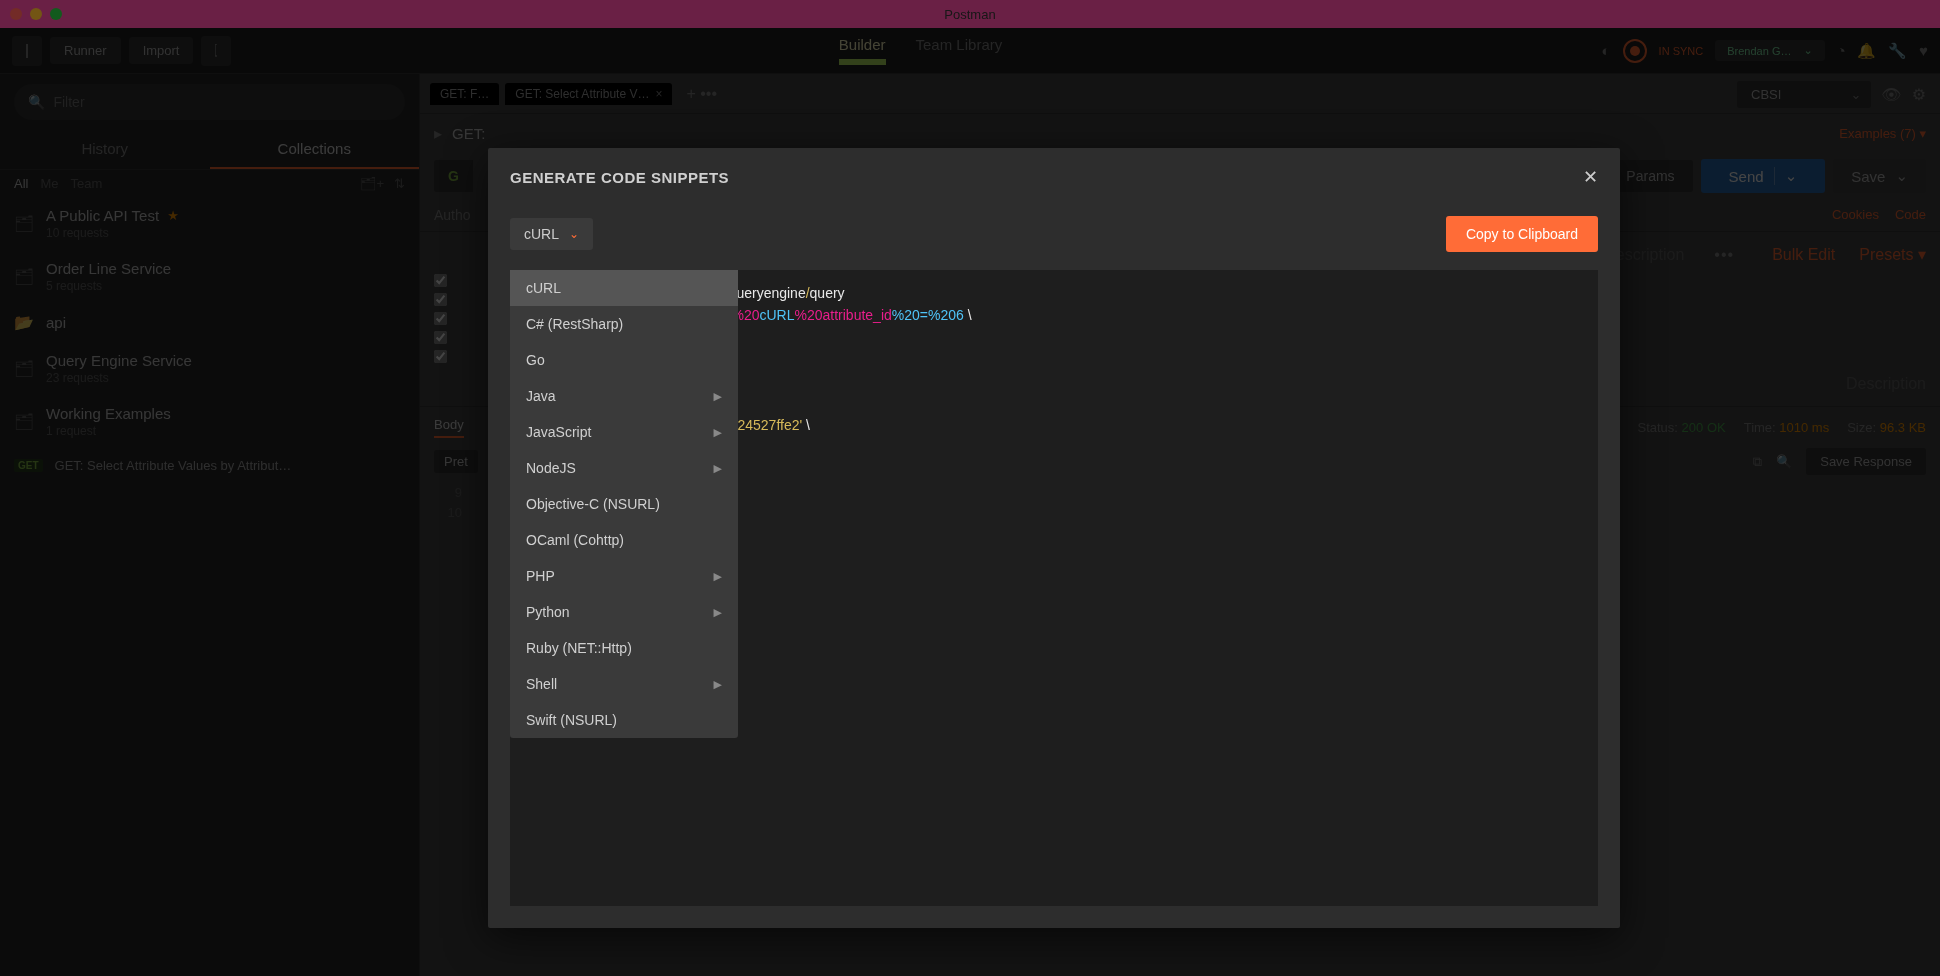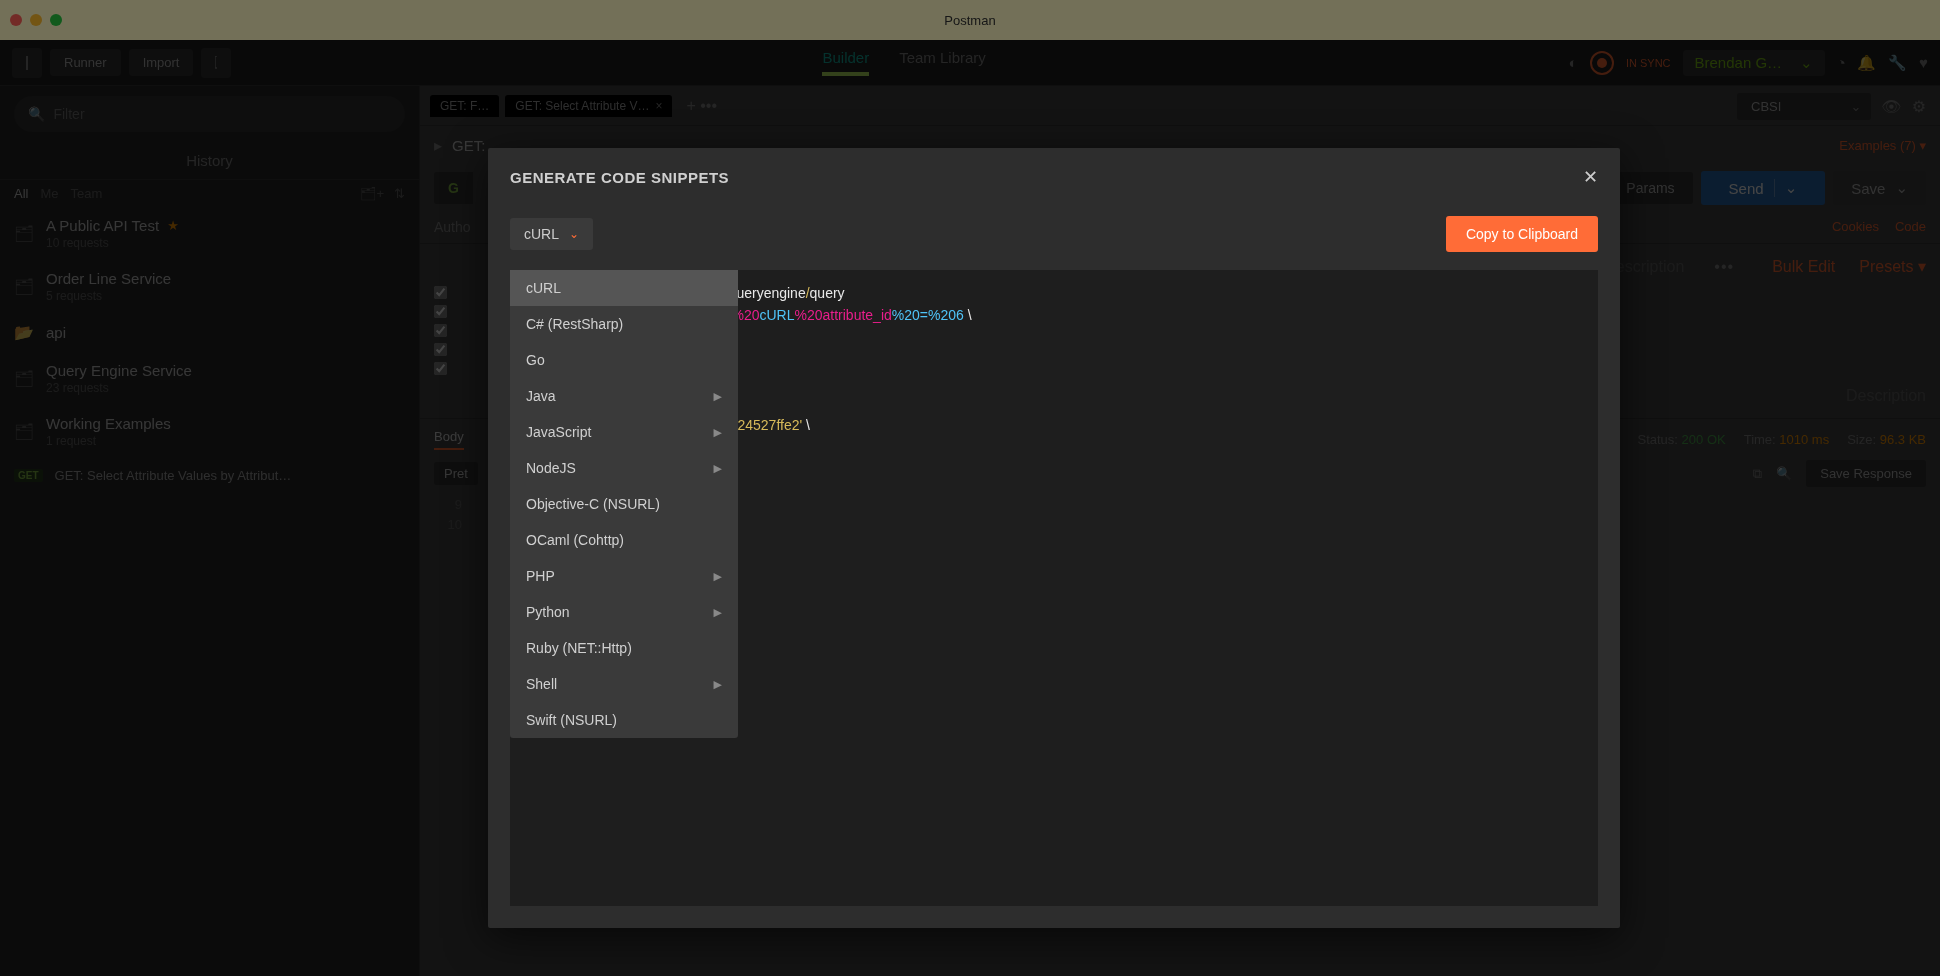--- a/index.html
+++ b/index.html
@@ -1,37 +1,37 @@
 <!DOCTYPE html>
 <html><head>
 <meta charset="utf-8">
 <style>
 * { margin:0; padding:0; box-sizing:border-box; font-family:-apple-system,"Helvetica Neue",Arial,sans-serif; }
 body { background:#2b2b2b; color:#ccc; width:1940px; height:976px; overflow:hidden; position:relative; }
 
 
-.titlebar { height:40px; background:#fef9c3; display:flex; align-items:center; padding:0 10px; position:relative; }
+.titlebar { height:28px; background:#ec4899; display:flex; align-items:center; padding:0 10px; position:relative; }
 .traffic { display:flex; gap:8px; }
 .traffic span { width:12px; height:12px; border-radius:50%; display:inline-block; }
 .tl-red{background:#ff5f57;} .tl-yellow{background:#febc2e;} .tl-green{background:#28c840;}
 .titlebar .title { position:absolute; left:0; right:0; text-align:center; font-size:13px; color:#333; }
 
 
 .app { display:flex; flex-direction:column; height:calc(100% - 28px); background:#2b2b2b; }
 .toolbar { height:46px; background:#212121; display:flex; align-items:center; padding:0 12px; border-bottom:1px solid #3a3a3a; }
 .tb-btn { background:#333; color:#bbb; border:none; padding:6px 14px; border-radius:3px; margin-right:8px; font-size:13px; display:flex; align-items:center; justify-content:center; }
 .tb-icon { width:30px; height:30px; }
 .tb-center { flex:1; display:flex; justify-content:center; gap:30px; }
 .tb-center span { color:#888; font-size:15px; padding-bottom:6px; }
-.tb-center span.active { color:#14b8a6; border-bottom:4px solid #bef264; }
+.tb-center span.active { color:#fef9c3; border-bottom:6px solid #bef264; }
 .tb-right { display:flex; align-items:center; gap:12px; }
 .sync-ring { width:24px; height:24px; border:2px solid #ff6c37; border-radius:50%; display:flex; align-items:center; justify-content:center; }
 .sync-ring::after{content:"";width:10px;height:10px;background:#ff6c37;border-radius:50%;}
 .tb-ico { color:#888; font-size:15px; }
-.user-btn { background:#333; padding:4px 12px; border-radius:3px; color:#84cc16; font-size:15px; display:flex; align-items:center; gap:18px;}
+.user-btn { background:#333; padding:4px 12px; border-radius:3px; color:#86efac; font-size:11px; display:flex; align-items:center; gap:12px;}
 
 .body { display:flex; flex:1; overflow:hidden; }
 .sidebar { width:420px; background:#2b2b2b; border-right:1px solid #3a3a3a; display:flex; flex-direction:column; }
 .search { margin:10px 14px; background:#333; border-radius:18px; height:36px; display:flex; align-items:center; padding:0 14px; color:#777; font-size:14px; gap:8px;}
 .sb-tabs { display:flex; border-bottom:1px solid #3a3a3a; }
 .sb-tab { flex:1; text-align:center; padding:10px 0; color:#888; font-size:15px; }
 .sb-tab.active { color:#ddd; border-bottom:2px solid #ff6c37; }
 .sb-filter { display:flex; align-items:flex-start; padding:6px 14px; color:#666; font-size:13px; gap:12px;}
 .sb-filter .right{margin-left:auto;display:flex;gap:10px;}
 .sb-list { flex:1; overflow:auto; }
@@ -164,20 +164,21 @@
 
   <div class="body">
 
     <div class="sidebar dim">
       <div class="search">
         <span>🔍</span>
         <span>Filter</span>
       </div>
       <div class="sb-tabs">
         <div class="sb-tab">History</div>
+        <div class="sb-tab active">Collections</div>
       </div>
       <div class="sb-filter">
         <span style="color:#ccc">All</span>
         <span>Me</span>
         <span>Team</span>
         <div class="right">
           <span>🗂+</span>
           <span>⇅</span>
         </div>
       </div>

